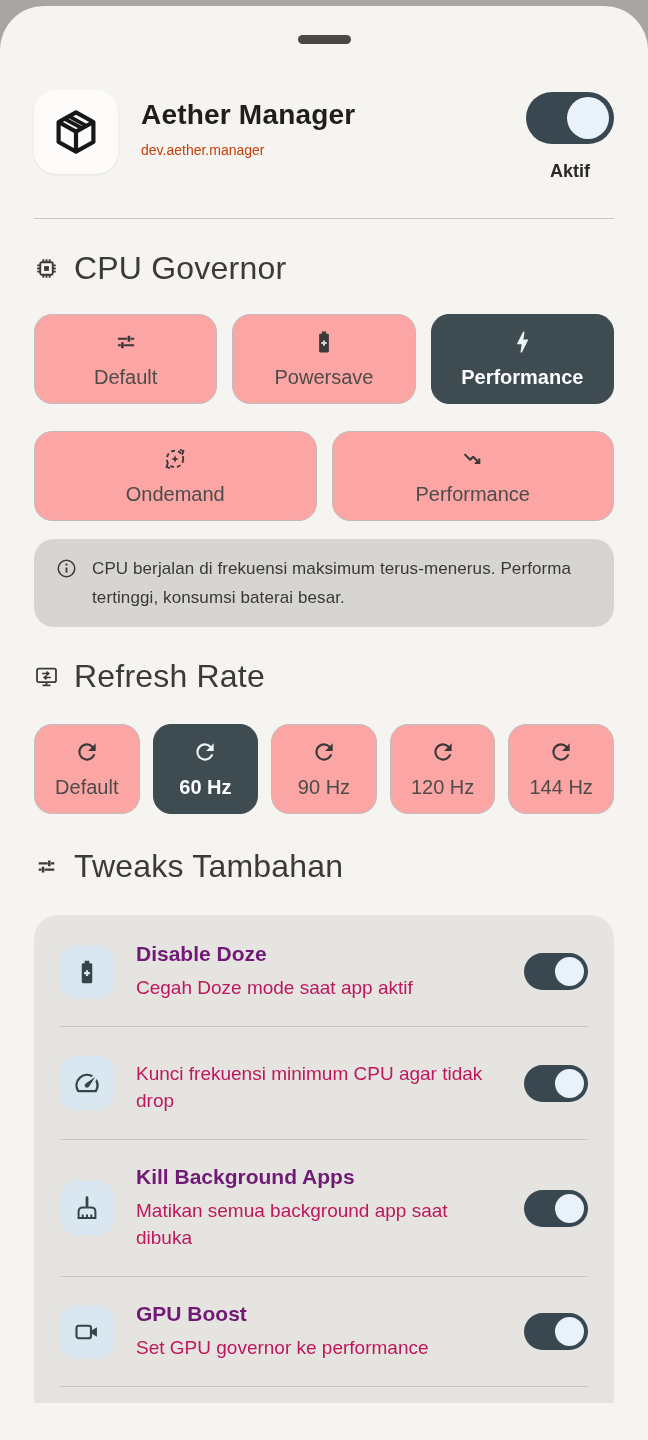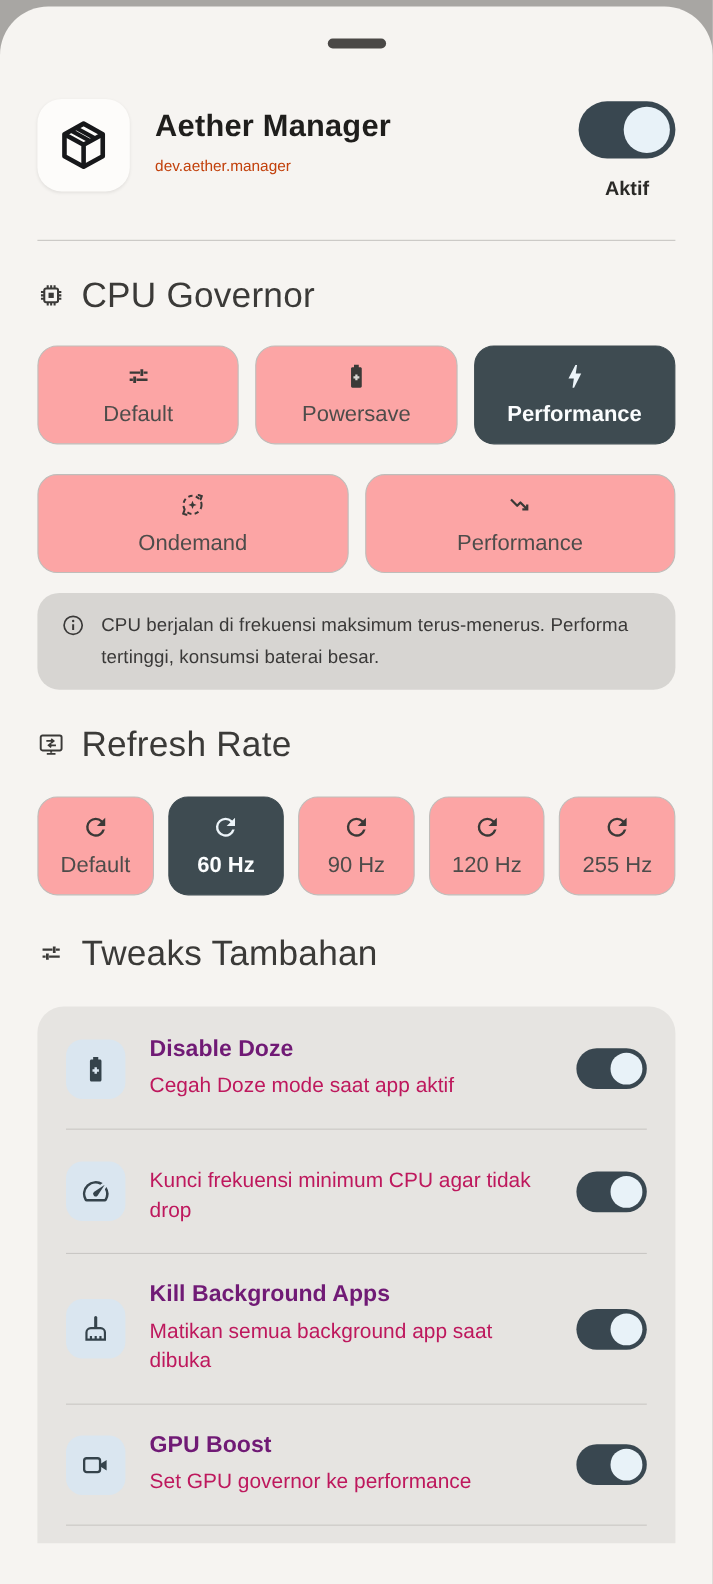--- a/index.html
+++ b/index.html
@@ -186,21 +186,21 @@
       <div class="chip">
         <svg viewBox="0 0 24 24">
               <path d="M17.65 6.35A7.95 7.95 0 0 0 12 4a8 8 0 1 0 7.73 10h-2.08A6 6 0 1 1 12 6c1.66 0 3.14.69 4.22 1.78L13 11h7V4l-2.35 2.35z" fill="currentColor"></path>
             </svg>
         <span class="chip-label">120 Hz</span>
       </div>
       <div class="chip">
         <svg viewBox="0 0 24 24">
               <path d="M17.65 6.35A7.95 7.95 0 0 0 12 4a8 8 0 1 0 7.73 10h-2.08A6 6 0 1 1 12 6c1.66 0 3.14.69 4.22 1.78L13 11h7V4l-2.35 2.35z" fill="currentColor"></path>
             </svg>
-        <span class="chip-label">255 Hz</span>
+        <span class="chip-label">144 Hz</span>
       </div>
     </div>
 
     <div class="section-head" style="margin-top:34px;align-items:center;">
       <svg viewBox="0 0 24 24">
         <path d="M4.5 9h8.7M16.2 9h3.3M4.5 15h2.7M10.2 15h9.3" fill="none" stroke="currentColor" stroke-width="2"></path>
         <path d="M14.7 6.2v5.6M8.7 12.2v5.6" fill="none" stroke="currentColor" stroke-width="2.4"></path>
       </svg>
       <div class="section-title">Tweaks Tambahan</div>
     </div>

